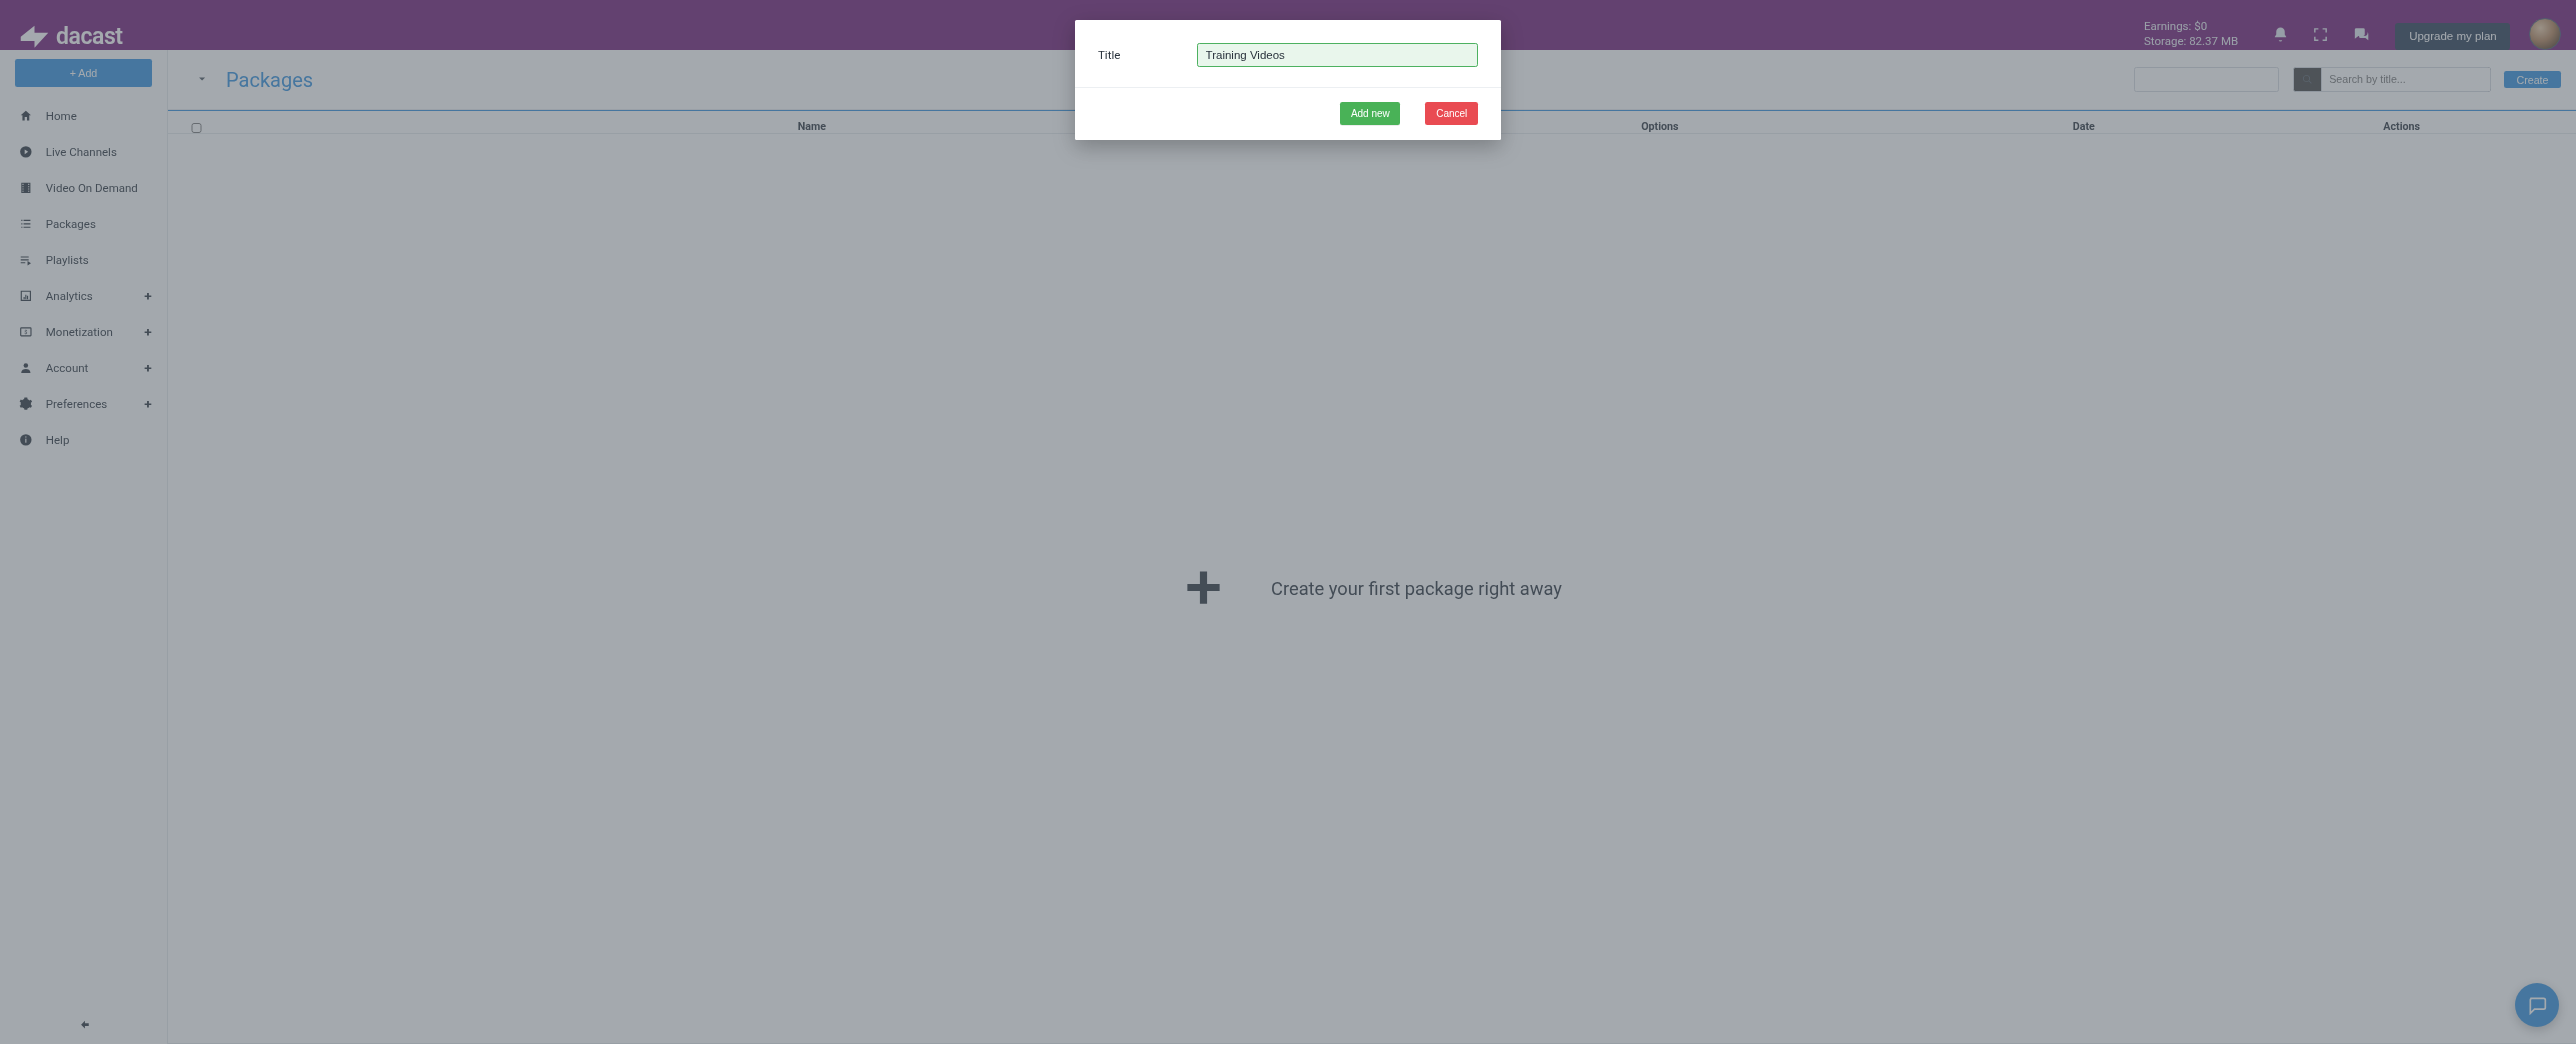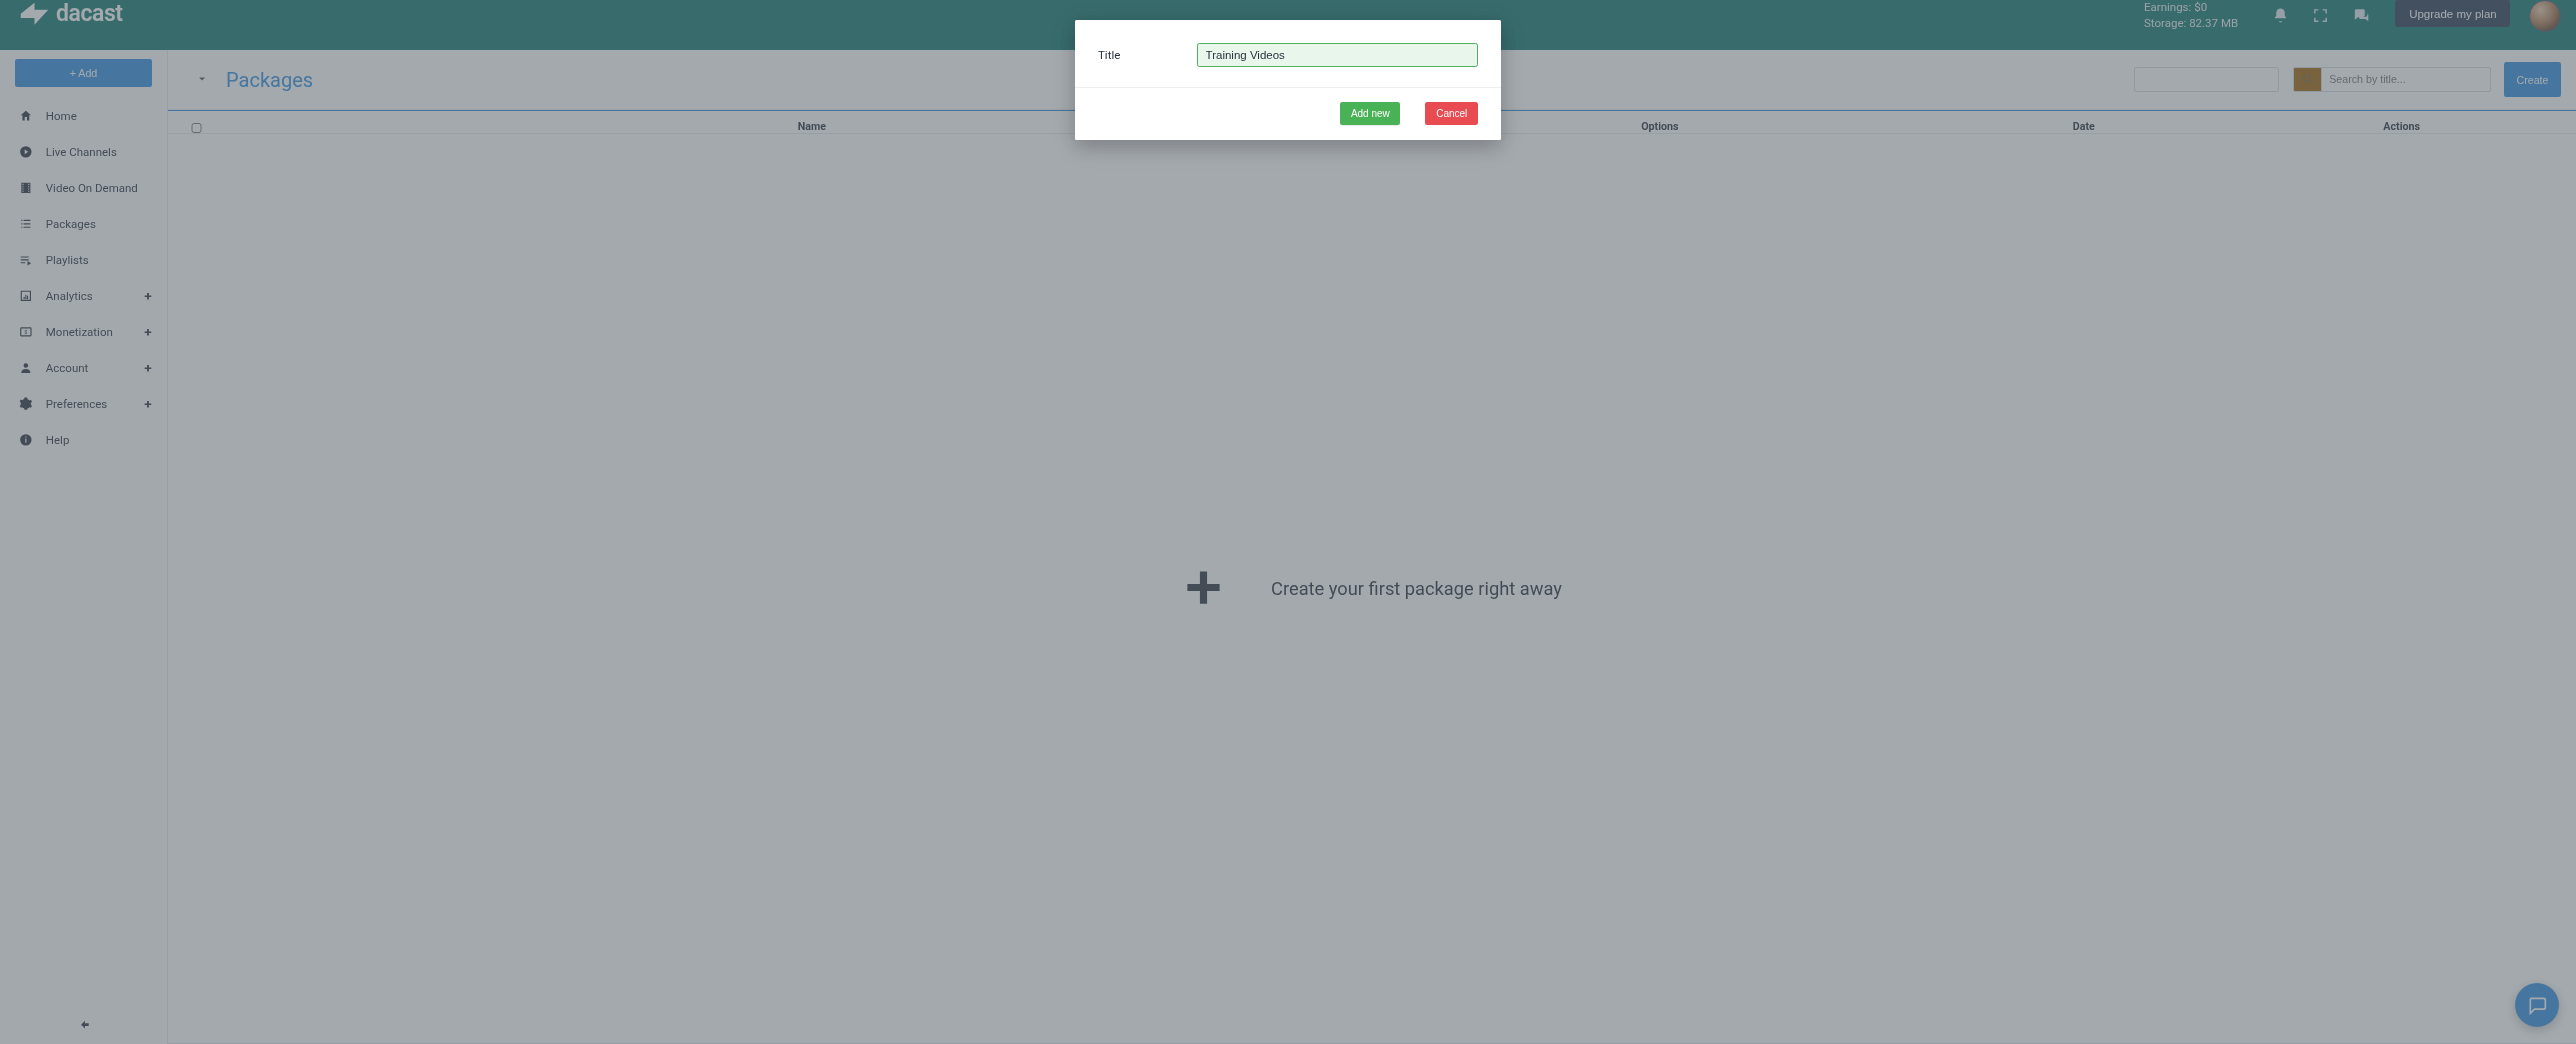--- a/index.html
+++ b/index.html
@@ -2,23 +2,23 @@
 <html style="font-size:12.2px"><head>
 <meta charset="utf-8">
 <style>
   * { box-sizing: border-box; margin: 0; padding: 0; }
   html, body { height: 100%; font-family: -apple-system, BlinkMacSystemFont, "Segoe UI", Roboto, Helvetica, Arial, sans-serif; }
   body { background: #fff; overflow: hidden; }
 
   
   .header {
     height: 50px;
-    background: #0f766e;
-    display: flex;
-    align-items: flex-start;
+    background: #701a75;
+    display: flex;
+    align-items: flex-end;
     padding: 0 15.3px 0 18.3px;
     color: #fff;
     position: relative;
     z-index: 10;
   }
   .logo {
     display: flex;
     align-items: center;
     gap: 4.6px;
     font-size: 23px;
@@ -145,29 +145,29 @@
     height:24.4px;
     border:0.8px solid #d5dae0;
     border-radius:2.3px;
     min-width:145px;
     margin-right:13.7px;
     background:#fff;
   }
   .search-wrap{
     display:flex;align-items:center;
     border:0.8px solid #d5dae0;border-radius:2.3px;
-    height:24.4px;background:#a16207;margin-right:13.7px;
+    height:24.4px;background:#404040;margin-right:13.7px;
   }
   .search-wrap .sicon{width:27.5px;display:flex;align-items:center;justify-content:center;border-right:0.8px solid #d5dae0;height:100%;}
   .search-wrap .sicon svg{width:10.7px;height:10.7px;fill:#5b6670;}
   .search-wrap input{
     border:none;outline:none;height:100%;padding:0 7.6px;width:168px;font-size:10.7px;color:#333;
   }
   .create-btn{
-    background:#2f8fdd;color:#fff;border:none;height:35px;
+    background:#2f8fdd;color:#fff;border:none;height:17px;
     padding:0 12.2px;border-radius:2.3px;font-size:10.7px;cursor:pointer;
   }
 
   .table-head{
     display:flex;align-items:flex-end;
     height:24.4px;
     border-top:1.5px solid #2f8fdd;
     border-bottom:0.8px solid #e5e8ec;
     font-size:10.7px;font-weight:700;color:#29323c;
     padding:0 15.3px 0 23px;

